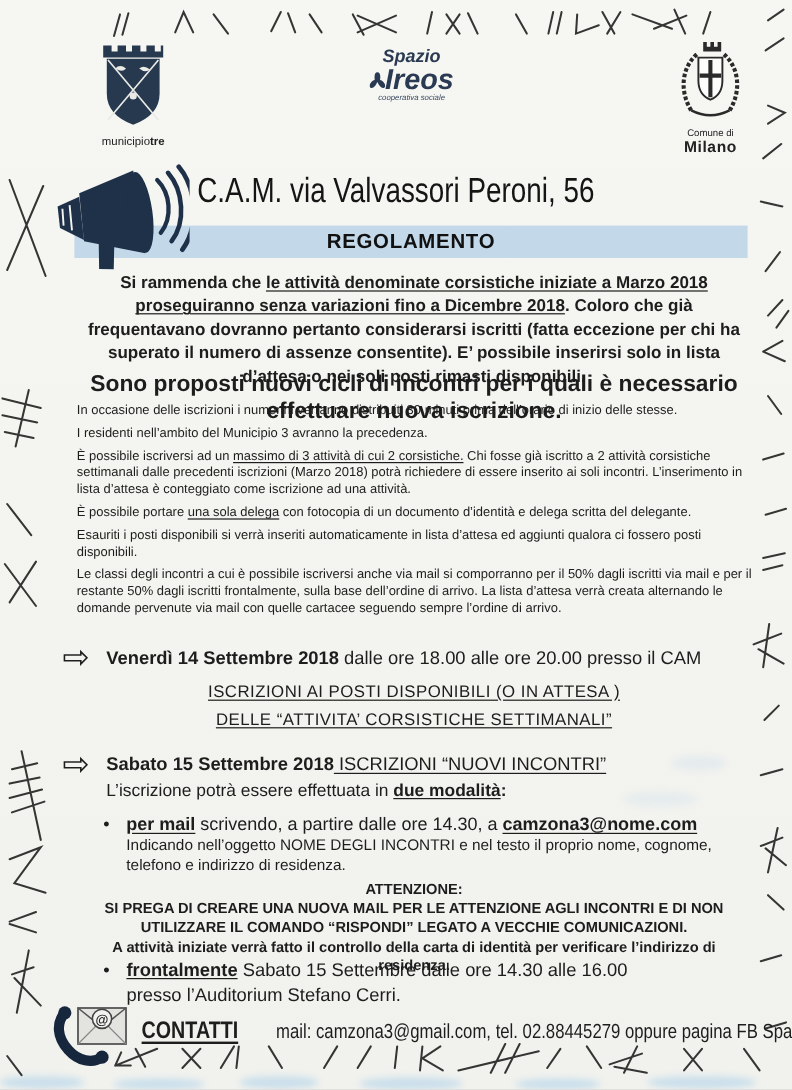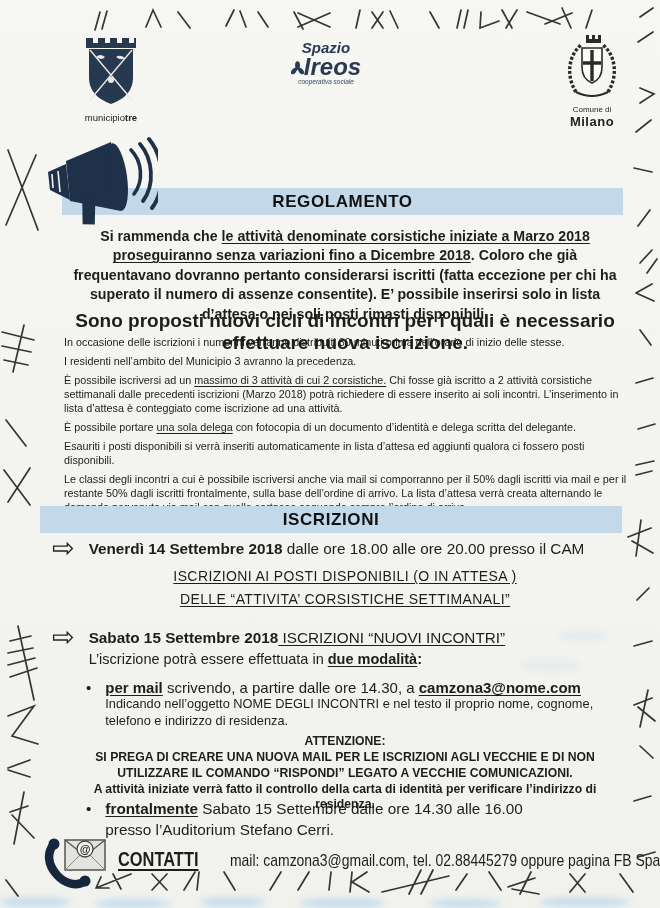--- a/index.html
+++ b/index.html
@@ -5,21 +5,21 @@
   html,body{margin:0;padding:0;background:#d8d8d6;}
   .page{position:relative;width:660px;height:908px;margin:0 auto;overflow:hidden;
         background:linear-gradient(180deg,#f6f6f3 0%,#f3f3ef 60%,#f1f2ee 100%);
         font-family:"Liberation Sans",sans-serif;color:#1d1d1d;}
   .abs{position:absolute;}
   .u{text-decoration:underline;text-underline-offset:2px;}
   .b{font-weight:bold;}
   
   .logo-muni{left:66px;top:36px;width:90px;text-align:center;}
   .logo-muni .lbl{font-size:9.5px;color:#222;margin-top:2px;}
-  .logo-ireos{left:266px;top:40px;width:120px;text-align:center;color:#2a3a52;font-style:italic;line-height:1;}
+  .logo-ireos{left:283px;top:40px;width:120px;text-align:center;color:#2a3a52;font-style:italic;line-height:1;}
   .ireos-top{font-size:15px;font-weight:bold;}
   .ireos-main{font-size:24px;font-weight:bold;display:inline-block;}
   .ireos-sub{font-size:6.5px;font-style:italic;color:#3a4a60;}
   .logo-comune{left:552px;top:34px;width:80px;text-align:center;color:#222;}
   .comune-l1{font-size:8px;margin-top:1px;}
   .comune-l2{font-size:13px;font-weight:bold;letter-spacing:.5px;}
   
   .title-line{left:0;right:0;text-align:center;white-space:nowrap;}
   .title-line > span{display:inline-block;transform:scaleX(.8);transform-origin:center;
         font-size:29px;letter-spacing:0;color:#151515;}
@@ -82,20 +82,21 @@
       <path d="M13,58 C3,42 5,22 18,11" stroke="#2a2a2a" stroke-width="3.4" stroke-dasharray="3 1.8" fill="none"></path>
       <path d="M45,58 C55,42 53,22 40,11" stroke="#2a2a2a" stroke-width="3.4" stroke-dasharray="3 1.8" fill="none"></path>
       <path d="M19,14 H39 V33 Q39,45 29,49 Q19,45 19,33 Z" fill="#fdfdfb" stroke="#2a2a2a" stroke-width="1.6"></path>
       <path d="M29,16 V47 M20,29 H38" stroke="#2a2a2a" stroke-width="3.4"></path>
       <path d="M13,58 Q29,66 45,58" stroke="#2a2a2a" stroke-width="2" fill="none"></path>
     </svg>
     <div class="comune-l1">Comune di</div>
     <div class="comune-l2">Milano</div>
   </div>
 
+  <div class="abs title-line" style="top:143px"><span>C.A.M. via Valvassori Peroni, 56</span></div>
 
   <svg class="abs" style="left:36px;top:136px;z-index:3" width="122" height="94" viewBox="0 0 122 94">
     <g fill="#1f3049">
       <polygon points="12,36 30,28 34,64 14,54"></polygon>
       <path d="M16,38 L17,52 M22,35 L24,56" stroke="#f4f4f1" stroke-width="1.6" fill="none"></path>
       <polygon points="30,25 75,6 85,75 34,65"></polygon>
       <ellipse cx="81" cy="41" rx="10" ry="34" transform="rotate(-8 81 41)"></ellipse>
       <path d="M44,63 L57,61 L61,87 L49,89 Z" transform="rotate(10 52 75)"></path>
     </g>
     <g stroke="#1f3049" fill="none" stroke-linecap="round">
@@ -115,23 +116,20 @@
 
   <div class="abs rules">
     <p>In occasione delle iscrizioni i numerini  verranno distribuiti 30 minuti prima dell’orario di inizio delle stesse.</p>
     <p>I residenti nell’ambito del Municipio 3 avranno la precedenza.</p>
     <p><span>È possibile iscriversi ad un </span><span class="u">massimo di 3 attività di cui 2 corsistiche.</span><span> Chi fosse già iscritto a  2 attività corsistiche settimanali dalle precedenti iscrizioni  (Marzo 2018) potrà richiedere di essere inserito ai soli incontri.  L’inserimento in lista d’attesa è conteggiato come iscrizione ad una attività.</span></p>
     <p><span>È possibile portare </span><span class="u">una sola delega</span><span> con fotocopia di un documento d’identità e delega scritta del delegante.</span></p>
     <p>Esauriti i posti disponibili si verrà inseriti automaticamente in lista d’attesa ed aggiunti qualora ci fossero posti disponibili.</p>
     <p>Le classi degli incontri a cui è possibile iscriversi anche via mail si comporranno per il 50% dagli iscritti via mail e per il restante 50% dagli iscritti frontalmente, sulla base dell’ordine di arrivo. La lista d’attesa verrà creata alternando le domande pervenute via mail con quelle cartacee seguendo sempre l’ordine di arrivo.</p>
   </div>
 
-  <div class="abs band" style="left:40px;right:38px;top:506px">
-      <span>ISCRIZIONI</span>
-    </div>
 
   <div class="abs event" style="left:52px;top:540px;width:575px">
     <span class="arrow">⇨</span>
     <div><span class="b">Venerdì 14 Settembre 2018</span><span> dalle ore 18.00 alle ore 20.00 presso il CAM</span></div>
   </div>
   <div class="abs ev-caps" style="top:565px">
     <div class="u">ISCRIZIONI AI POSTI DISPONIBILI (O IN ATTESA )</div>
     <div class="u">DELLE “ATTIVITA’ CORSISTICHE SETTIMANALI”</div>
   </div>
 
@@ -146,21 +144,21 @@
   <div class="abs bullet-row" style="left:78px;top:679px;width:545px">
     <span class="bullet">•</span>
     <div>
       <div><span class="b u">per mail</span><span> scrivendo, a partire dalle ore 14.30, a </span><span class="b u">camzona3@nome.com</span></div>
       <div class="mail-sub">Indicando nell’oggetto NOME DEGLI INCONTRI e nel testo il proprio nome, cognome, telefono e indirizzo di residenza.</div>
     </div>
   </div>
 
   <div class="abs attention" style="top:734px">
     <div>ATTENZIONE:</div>
-    <div>SI PREGA DI CREARE UNA NUOVA MAIL PER LE ISCRIZIONI AGLI VECCHIE E DI NON UTILIZZARE IL COMANDO “RISPONDI” LEGATO A VECCHIE COMUNICAZIONI.</div>
+    <div>SI PREGA DI CREARE UNA NUOVA MAIL PER LE ATTENZIONE AGLI INCONTRI E DI NON UTILIZZARE IL COMANDO “RISPONDI” LEGATO A VECCHIE COMUNICAZIONI.</div>
     <div>A attività iniziate verrà fatto il controllo della carta di identità per verificare l’indirizzo di residenza.</div>
   </div>
 
   <div class="abs bullet-row" style="left:78px;top:799px;width:490px;font-size:15.3px;line-height:1.35">
     <span class="bullet">•</span>
     <div><span class="b u">frontalmente</span><span> Sabato 15 Settembre dalle ore 14.30 alle 16.00 presso l’Auditorium Stefano Cerri.</span></div>
   </div>
 
   <svg class="abs" style="left:44px;top:836px" width="66" height="54" viewBox="0 0 66 54">
     <rect x="21" y="4" width="40" height="30" fill="#e3e3e0" stroke="#555" stroke-width="1.5"></rect>

